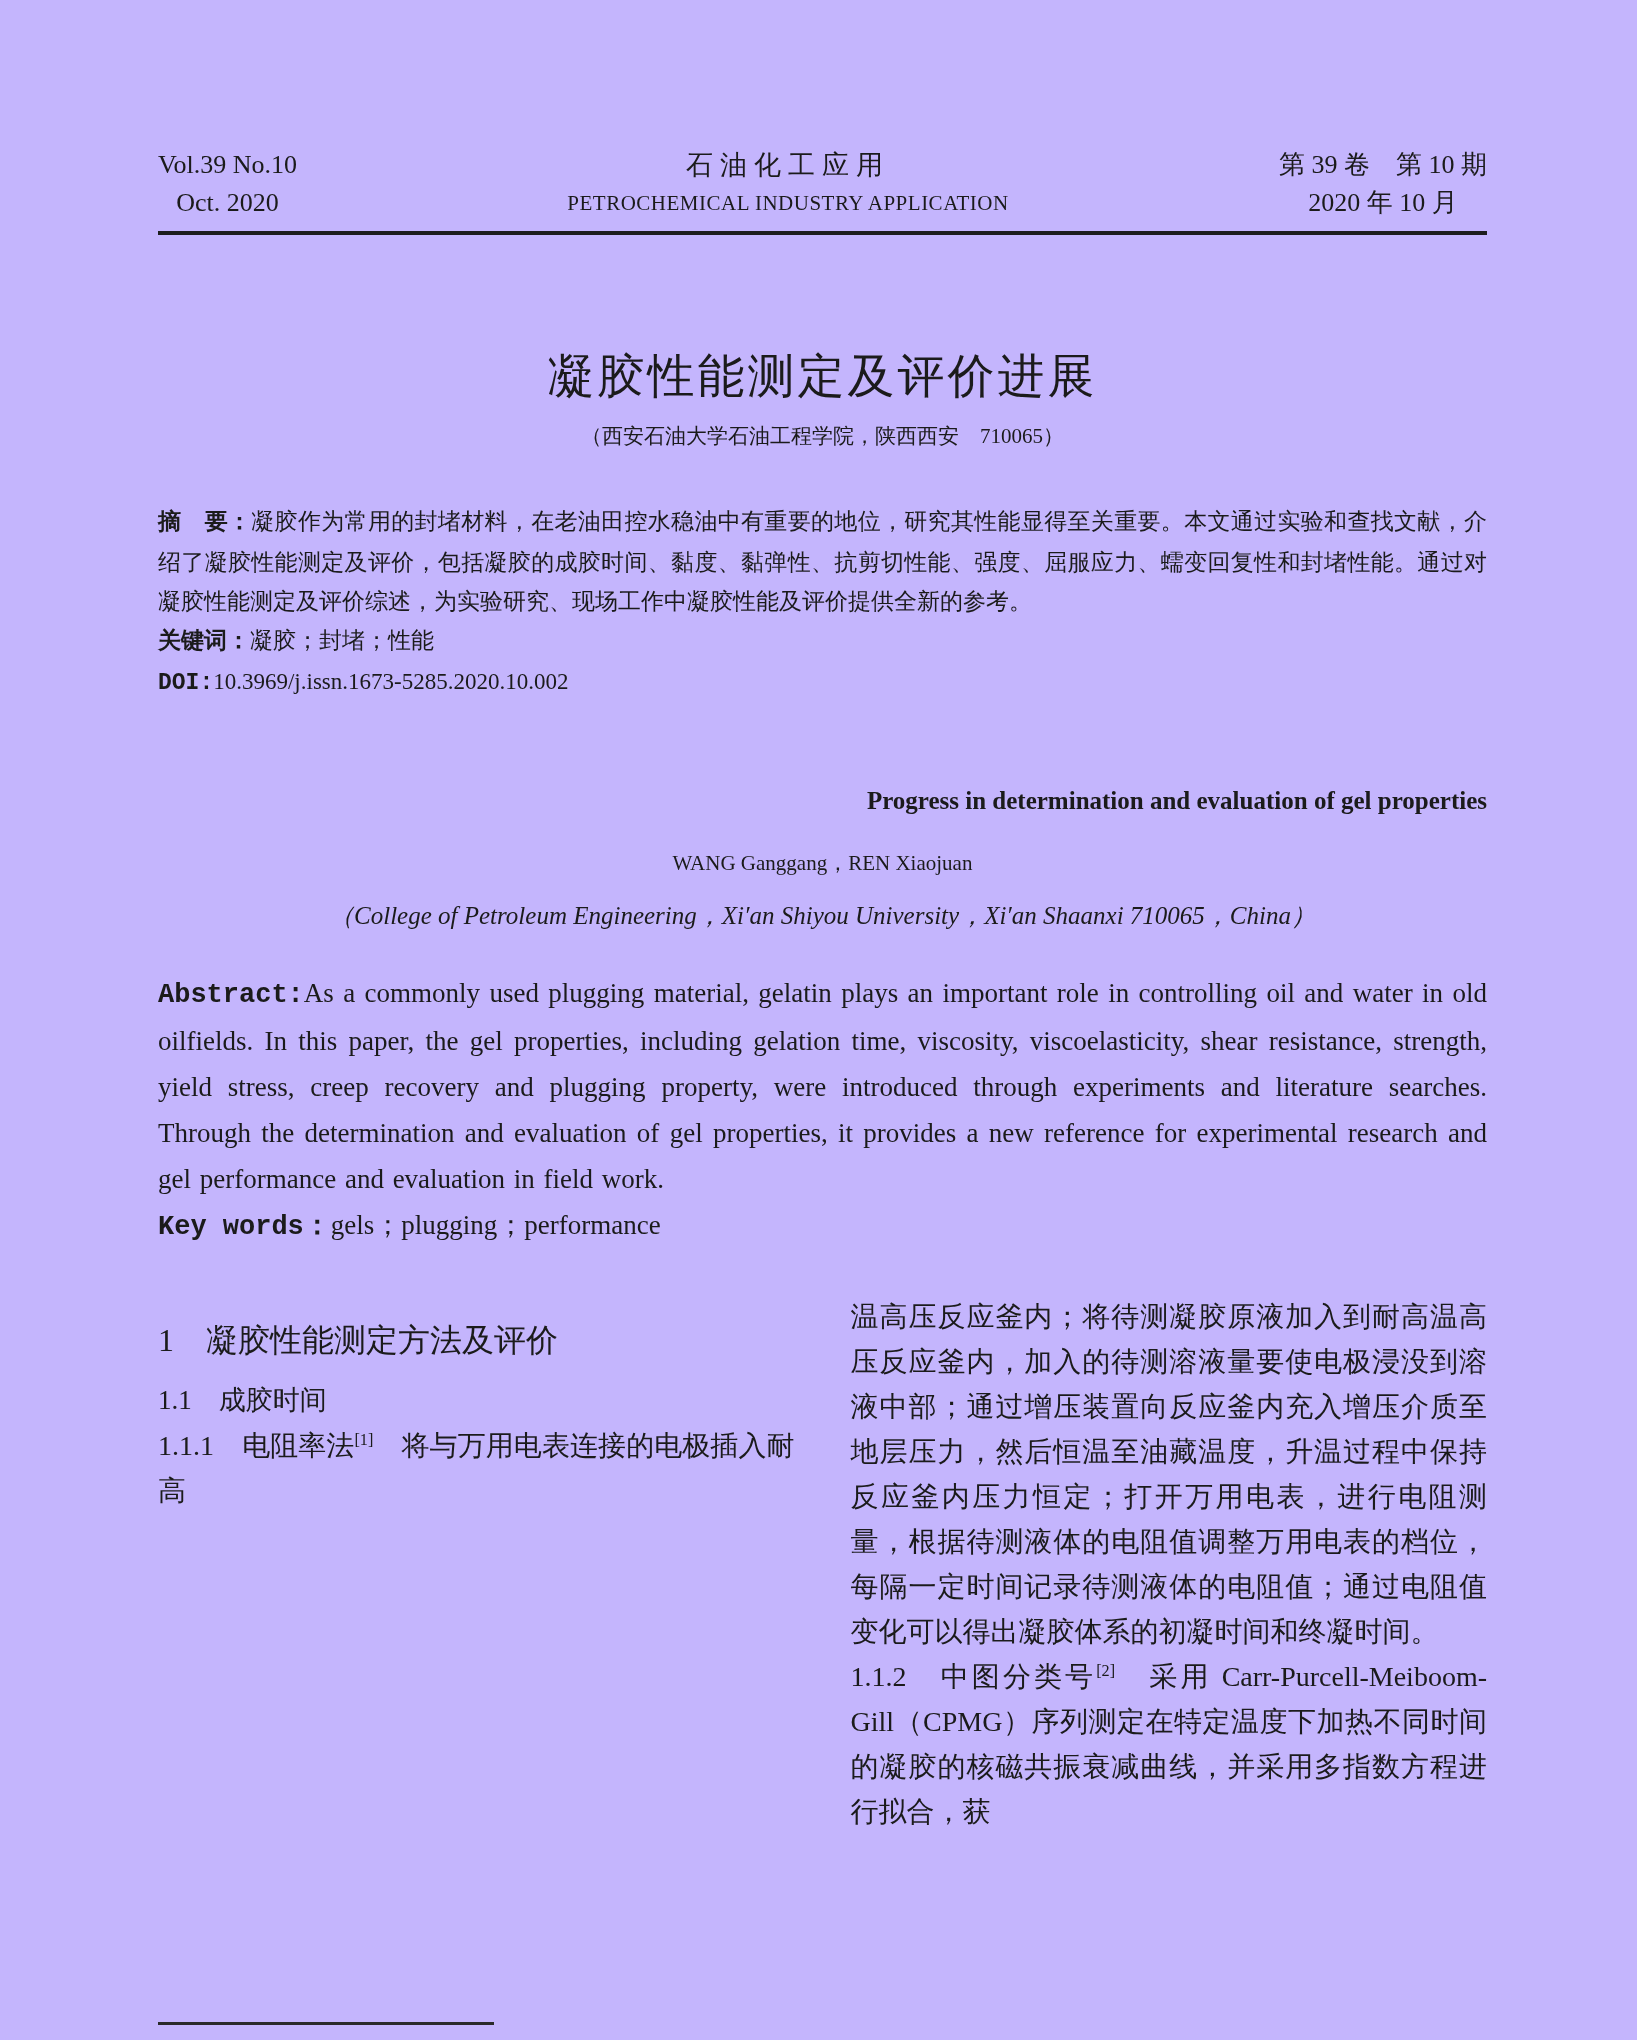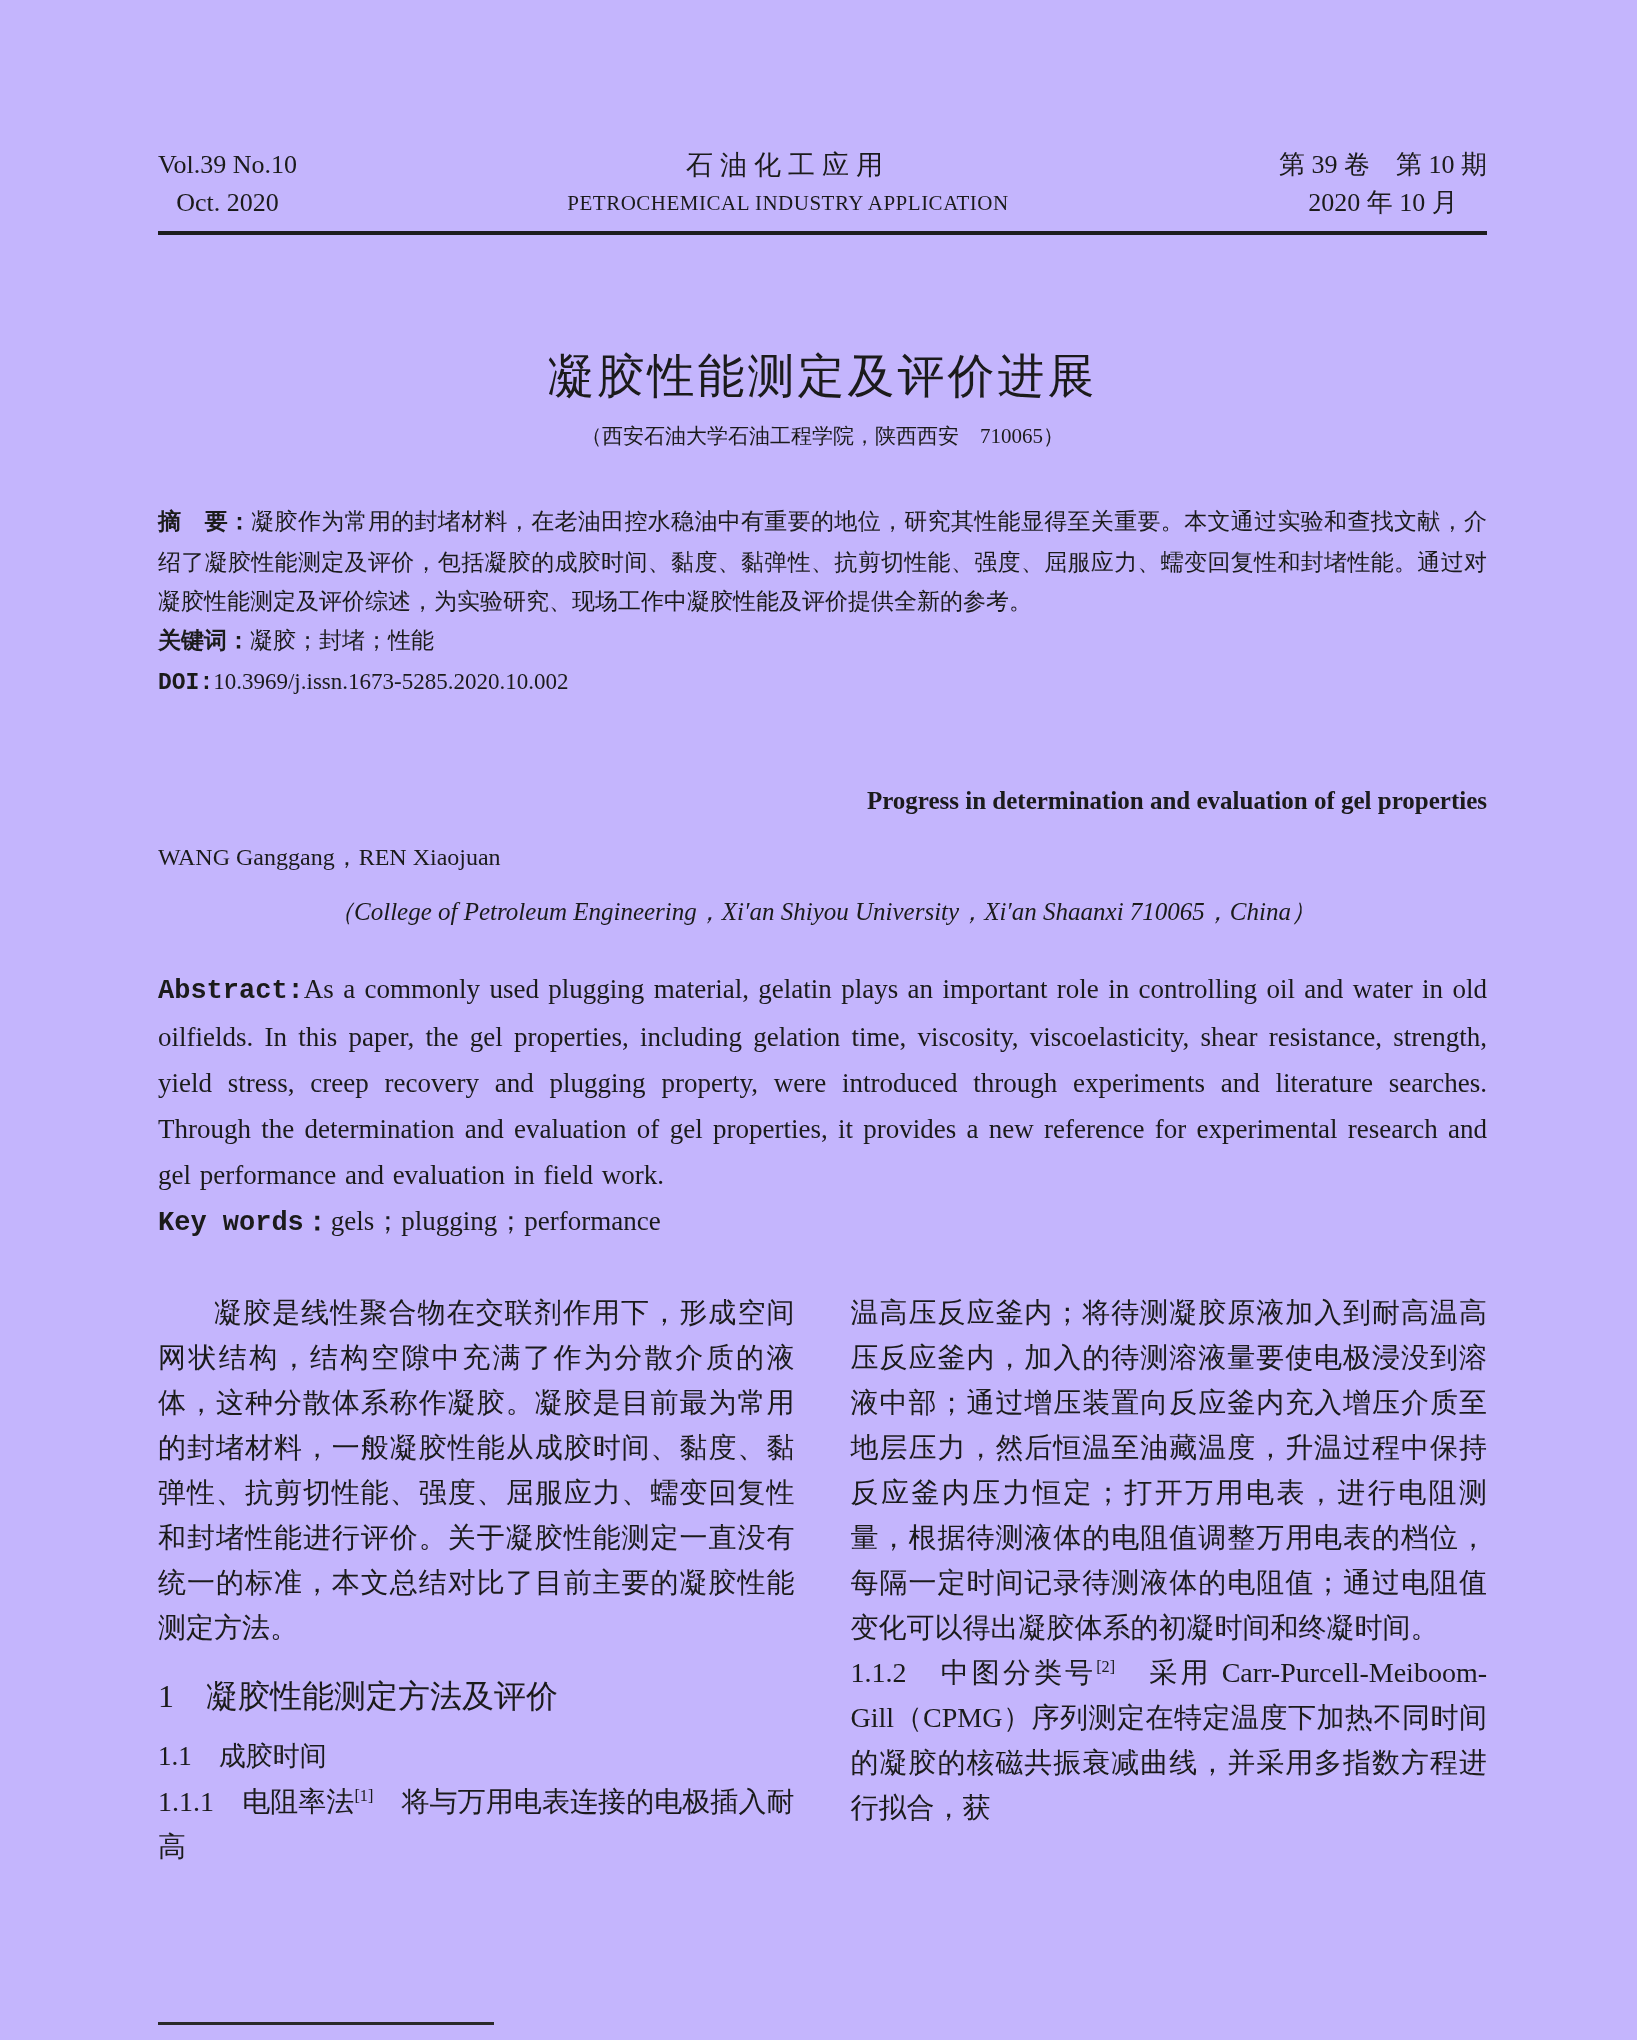--- a/index.html
+++ b/index.html
@@ -47,21 +47,21 @@
     line-height: 39px;
     margin: 0;
     text-align: justify;
   }
   .cn-abstract { margin-top: 52px; }
   .meta-item + .meta-item { margin-left: 46px; }
   .lbl { font-weight: 700; font-family: Liberation Mono, monospace; }
 
   
   .en-title  { font-size: 25px; font-weight: 700; text-align: right; margin: 84px 0 0 0; }
-  .en-authors{ font-size: 24px; text-align: left; margin-top: 26px; }
+  .en-authors{ font-size: 21px; text-align: center; margin-top: 34px; }
   .en-affil  { font-size: 25px; font-style: italic; text-align: center; margin-top: 22px; }
 
   
   .en-abstract {
     font-size: 27px;
     line-height: 46px;
     text-align: justify;
     margin: 38px 0 0 0;
     word-spacing: 2px;
   }
@@ -129,21 +129,20 @@
     <h2 class="en-title">Progress in determination and evaluation of gel properties</h2>
     <div class="en-authors">WANG Ganggang，REN Xiaojuan</div>
     <div class="en-affil">（College of Petroleum Engineering，Xi′an Shiyou University，Xi′an Shaanxi 710065，China）</div>
 
     <p class="en-abstract"><span class="lbl">Abstract:</span><span>As a commonly used plugging material, gelatin plays an important role in controlling oil and water in old oilfields. In this paper, the gel properties, including gelation time, viscosity, viscoelasticity, shear resistance, strength, yield stress, creep recovery and plugging property, were introduced through experiments and literature searches. Through the determination and evaluation of gel properties, it provides a new reference for experimental research and gel performance and evaluation in field work.</span></p>
 
     <p class="en-keywords"><span class="lbl">Key words：</span><span>gels；plugging；performance</span></p>
 
     <div class="columns">
       <div class="col">
-        <p class="p-indent">凝胶是线性聚合物在交联剂作用下，形成空间网状结构，结构空隙中充满了作为分散介质的液体，这种分散体系称作凝胶。凝胶是目前最为常用的封堵材料，一般凝胶性能从成胶时间、黏度、黏弹性、抗剪切性能、强度、屈服应力、蠕变回复性和封堵性能进行评价。关于凝胶性能测定一直没有统一的标准，本文总结对比了目前主要的凝胶性能测定方法。</p>
         <h3 class="sec1">1　凝胶性能测定方法及评价</h3>
         <h4 class="sec11">1.1　成胶时间</h4>
         <p><span>1.1.1　电阻率法</span><sup class="ref">[1]</sup><span>　将与万用电表连接的电极插入耐高</span></p>
       </div>
       <div class="col">
         <p>温高压反应釜内；将待测凝胶原液加入到耐高温高压反应釜内，加入的待测溶液量要使电极浸没到溶液中部；通过增压装置向反应釜内充入增压介质至地层压力，然后恒温至油藏温度，升温过程中保持反应釜内压力恒定；打开万用电表，进行电阻测量，根据待测液体的电阻值调整万用电表的档位，每隔一定时间记录待测液体的电阻值；通过电阻值变化可以得出凝胶体系的初凝时间和终凝时间。</p>
         <p><span>1.1.2　中图分类号</span><sup class="ref">[2]</sup><span>　采用 Carr-Purcell-Meiboom-Gill（CPMG）序列测定在特定温度下加热不同时间的凝胶的核磁共振衰减曲线，并采用多指数方程进行拟合，获</span></p>
       </div>
     </div>
 

